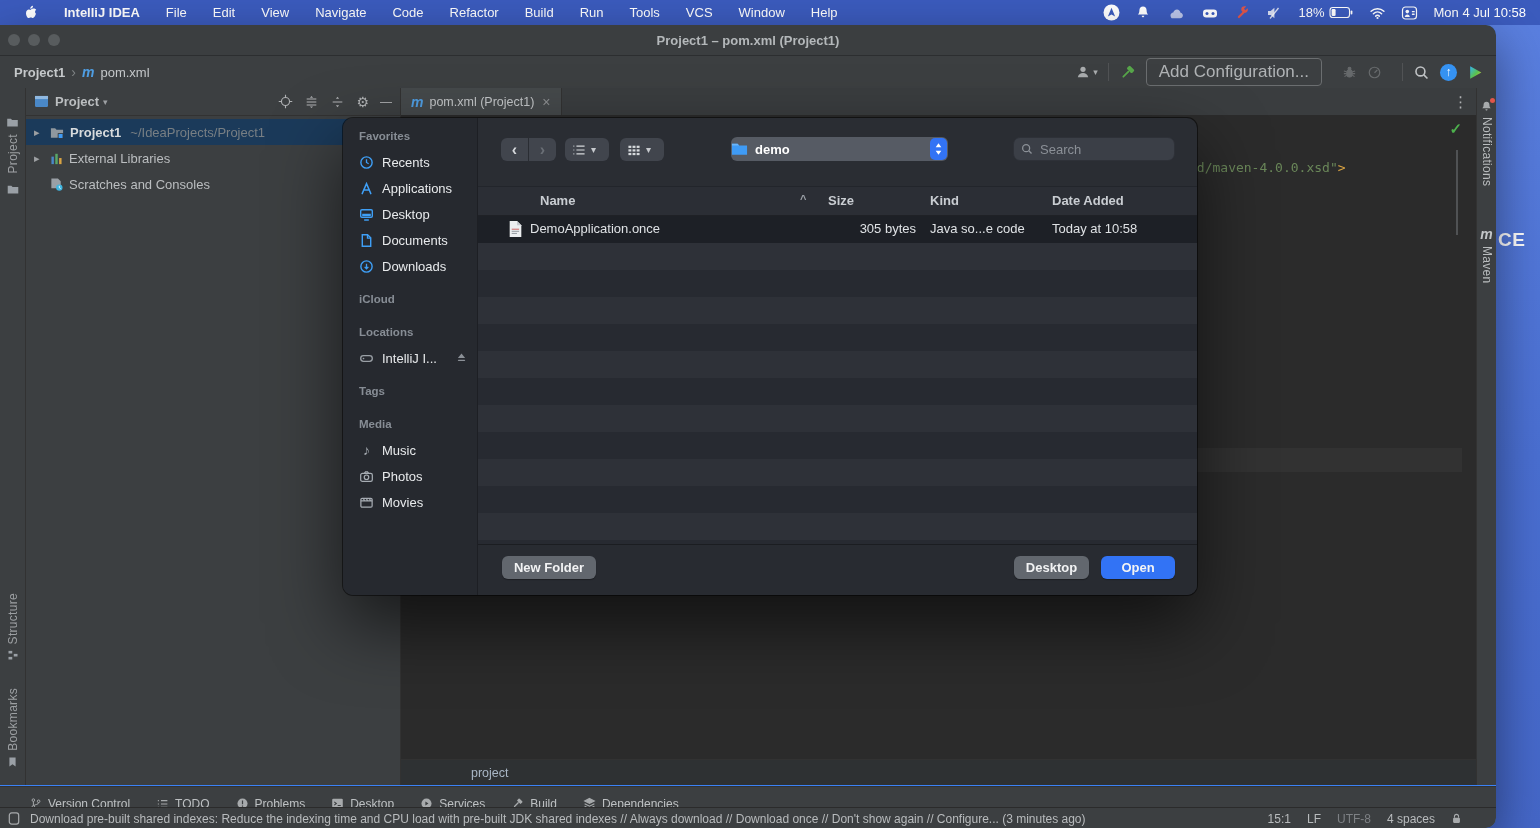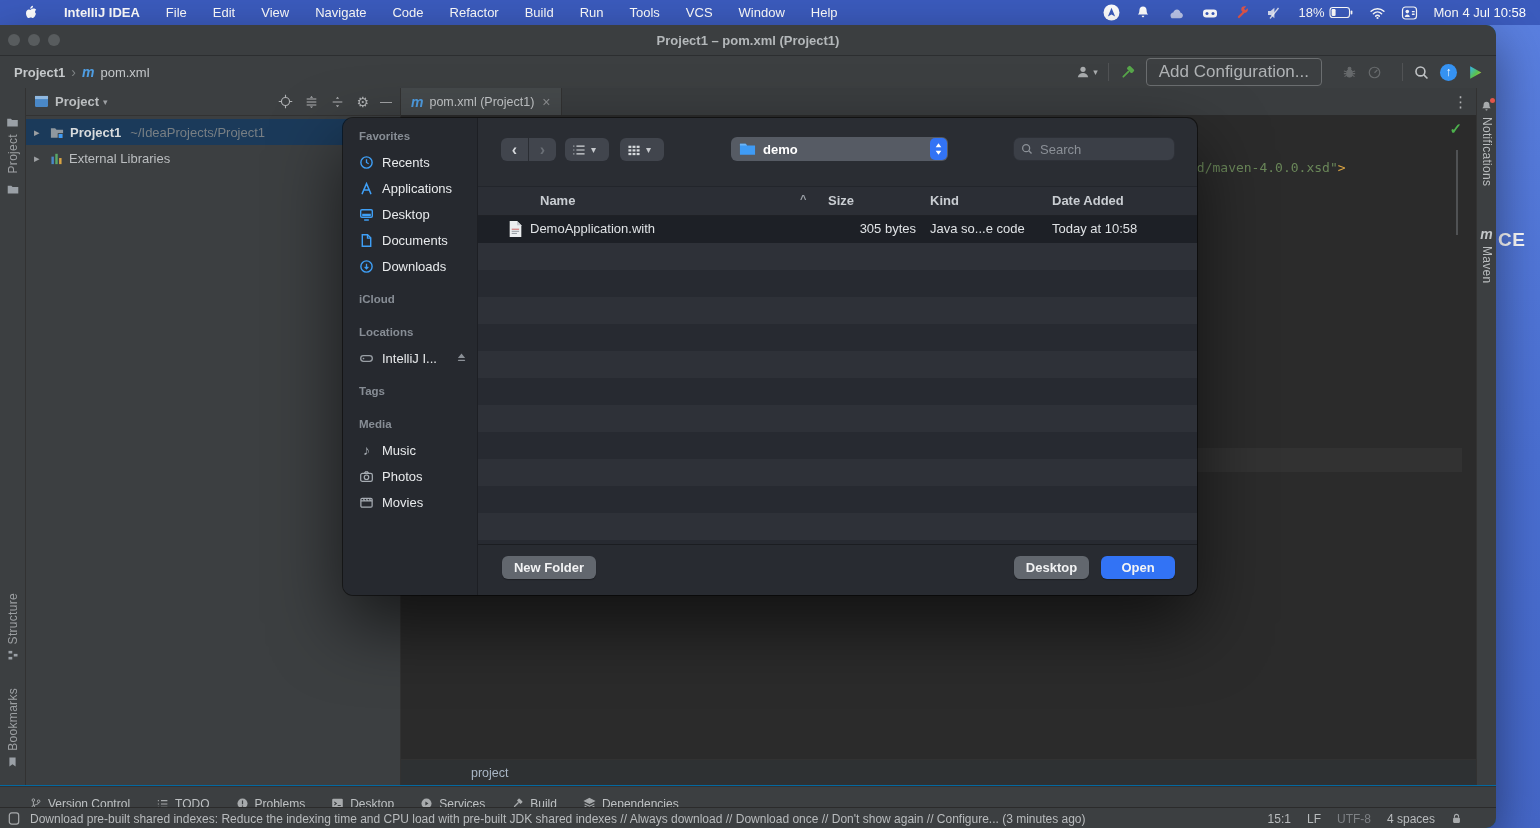--- a/index.html
+++ b/index.html
@@ -16,21 +16,21 @@
   .menubar{left:0;top:0;width:1540px;height:25px;background:#3b5bbd;display:flex;align-items:center;color:#fff;font-size:13px;}
   .mb-left{display:flex;align-items:center;gap:0;padding-left:10px;}
   .mb-item{padding:0 13px;line-height:25px;font-weight:500;cursor:default;white-space:nowrap;}
   .mb-app{font-weight:700;}
   .mb-right{margin-left:auto;display:flex;align-items:center;gap:15px;padding-right:14px;}
   .mb-right .sico{display:flex;align-items:center;}
   .mb-clock{font-weight:500;white-space:nowrap;}
   .mb-batt{display:flex;align-items:center;gap:5px;}
 
   
-  .ide{left:0;top:25px;width:1496px;height:803px;background:#0369a1;border-radius:0 10px 10px 0;overflow:hidden;box-shadow:0 18px 50px rgba(0,0,0,.45);}
+  .ide{left:0;top:25px;width:1496px;height:803px;background:#3b82f6;border-radius:0 10px 10px 0;overflow:hidden;box-shadow:0 18px 50px rgba(0,0,0,.45);}
   .titlebar{left:0;top:0;width:100%;height:30px;background:#3b3e40;border-bottom:1px solid #2c2e30;display:flex;align-items:center;position:absolute;}
   .tl{width:12px;height:12px;border-radius:50%;background:#585c5e;margin-left:8px;display:inline-block;}
   .tl:first-child{margin-left:13px;}
   .win-title{position:absolute;left:0;right:0;text-align:center;color:#b4b8ba;font-size:13px;font-weight:700;}
 
   .ideToolbar{left:0;top:31px;width:100%;height:32px;background:#3c3f41;display:flex;align-items:center;position:absolute;border-bottom:1px solid #323232;}
   .crumbs{display:flex;align-items:center;gap:6px;padding-left:14px;font-size:13px;color:#c5c8ca;}
   .crumb-proj{font-weight:700;}
   .crumb-sep{color:#7e8284;font-size:14px;}
   .mvn{color:#4f9ee3;font-style:italic;font-weight:700;font-size:14px;}
@@ -93,21 +93,21 @@
   .dside .sp{height:14px;}
   .ej{margin-left:10px;}
   .dmain{flex:1;display:flex;flex-direction:column;position:relative;}
   .dtools{height:68px;position:relative;}
   .navgrp{position:absolute;left:23px;top:20px;display:flex;gap:1px;}
   .navbtn{width:27px;height:23px;background:#41454d;display:flex;align-items:center;justify-content:center;color:#d6d9dc;font-size:16px;font-weight:700;}
   .navbtn.first{border-radius:6px 0 0 6px;}
   .navbtn.last{border-radius:0 6px 6px 0;color:#6a6f76;}
   .viewbtn{position:absolute;top:20px;height:23px;background:#41454d;border-radius:6px;display:flex;align-items:center;gap:5px;padding:0 7px;color:#d6d9dc;}
   .chev{font-size:10px;color:#c6c9cd;}
-  .popup{position:absolute;left:253px;top:19px;width:217px;height:24px;background:#565b64;border-radius:6px;display:flex;align-items:center;gap:7px;padding-left:8px;box-sizing:border-box;color:#fff;font-size:13px;font-weight:600;}
+  .popup{position:absolute;left:253px;top:19px;width:217px;height:24px;background:#565b64;border-radius:6px;display:flex;align-items:center;gap:7px;padding-left:0;box-sizing:border-box;color:#fff;font-size:13px;font-weight:600;}
   .stepper{margin-left:auto;width:17px;height:22px;background:#3273f5;border-radius:5px;margin-right:1px;display:flex;align-items:center;justify-content:center;}
   .search{position:absolute;left:535px;top:19px;width:162px;height:24px;background:#3b3f47;border:1px solid #2e3138;border-radius:7px;box-sizing:border-box;color:#d6d9dc;font-size:13px;padding:0 6px 0 26px;outline:none;font-family:"Liberation Sans",sans-serif;}
   .search::placeholder{color:#8b9097;}
   .searchico{position:absolute;left:542px;top:24px;}
   .thead{height:28px;background:#2b2e35;border-top:1px solid #22252b;border-bottom:1px solid #1f2126;position:relative;font-size:13px;color:#c9cdd2;font-weight:600;}
   .thead span{position:absolute;top:6px;}
   .drows{flex:1;position:relative;background:repeating-linear-gradient(to bottom,#272a31 0 27px,#2e3138 27px 54px);}
   .frow{position:absolute;left:0;right:0;top:0;height:27px;background:#1d2026;color:#dfe2e5;font-size:13px;}
   .frow span{position:absolute;top:5px;}
   .dfoot{height:50px;background:#282b31;border-top:1px solid #1b1d21;position:relative;}
@@ -384,20 +384,30 @@
           <span class="tarrow">▸</span>
           <span>
               <svg width="15" height="15" viewBox="0 0 16 16">
                 <rect x="2.6" y="6" width="2.6" height="8" fill="#4a88c7"></rect>
                 <rect x="6.7" y="3" width="2.6" height="11" fill="#59a869"></rect>
                 <rect x="10.8" y="7.5" width="2.6" height="6.5" fill="#d9a343"></rect>
               </svg>
             </span>
           <span>External Libraries</span>
         </div>
+        <div class="trow" style="padding-left:23px;">
+          <span>
+              <svg width="15" height="15" viewBox="0 0 16 16">
+                <path fill="#9aa0a6" d="M2.5 1.5h7l3 3v7.5h-10z"></path>
+                <circle cx="11" cy="11.3" r="3.4" fill="#40b6e0"></circle>
+                <path d="M11 9.4v2l1.4.9" stroke="#fff" stroke-width=".9" fill="none"></path>
+              </svg>
+            </span>
+          <span>Scratches and Consoles</span>
+        </div>
       </div>
     </div>
 
     <div class="editor">
       <div class="tabbar">
         <div class="tab">
           <span class="mvn">m</span>
           <span>pom.xml (Project1)</span>
           <span class="tabclose">×</span>
         </div>
@@ -682,21 +692,21 @@
         <div class="frow">
           <span style="left:30px;top:4px;">
               <svg width="15" height="18" viewBox="0 0 14 17">
                 <path d="M1.5 1h7L12.5 5v11h-11z" fill="#eceef0"></path>
                 <path d="M8.5 1v4h4" fill="#c4c8cc"></path>
                 <rect x="3.4" y="8.2" width="7" height="1" fill="#cf6f6f"></rect>
                 <rect x="3.4" y="10.2" width="7" height="1" fill="#9aa0a6"></rect>
                 <rect x="3.4" y="12.2" width="5" height="1" fill="#9aa0a6"></rect>
               </svg>
             </span>
-          <span style="left:52px;">DemoApplication.with</span>
+          <span style="left:52px;">DemoApplication.once</span>
           <span style="left:350px;width:88px;text-align:right;">305 bytes</span>
           <span style="left:452px;">Java so...e code</span>
           <span style="left:574px;">Today at 10:58</span>
         </div>
       </div>
 
       <div class="dfoot">
         <span class="mbtn" style="left:24px;width:94px;">New Folder</span>
         <span class="mbtn" style="left:536px;width:75px;">Desktop</span>
         <span class="mbtn blue" style="left:623px;width:74px;">Open</span>

